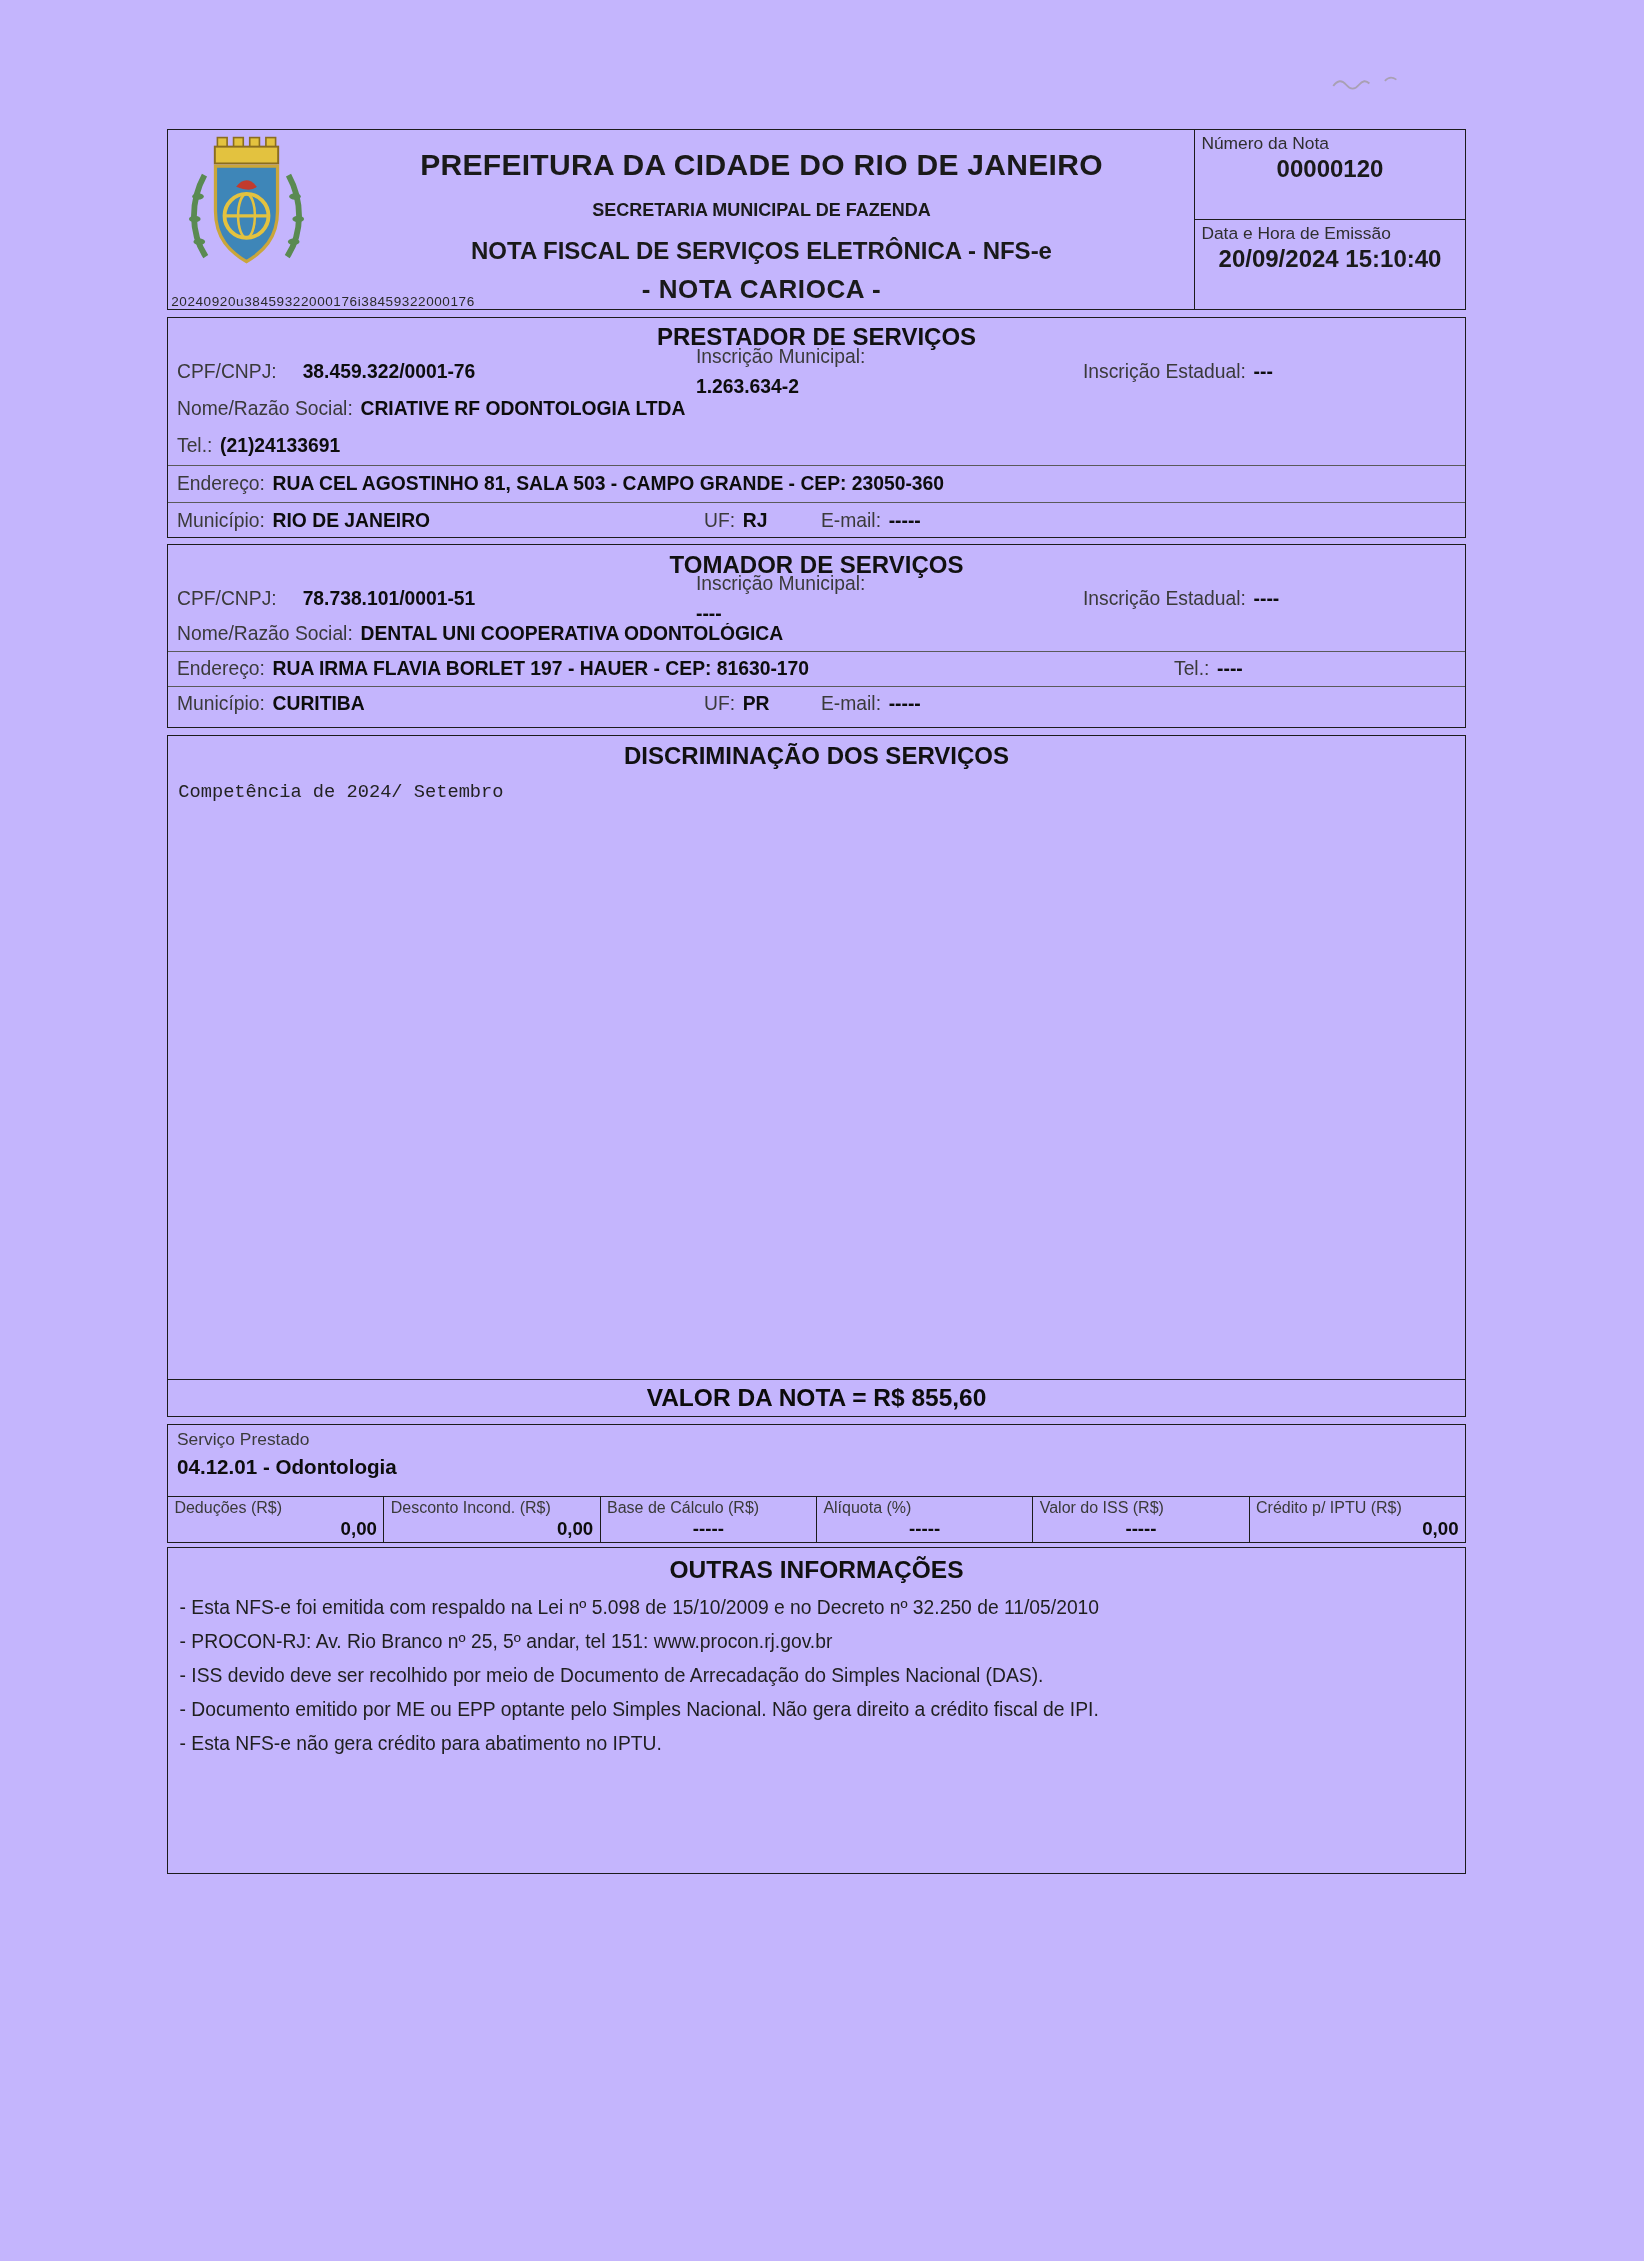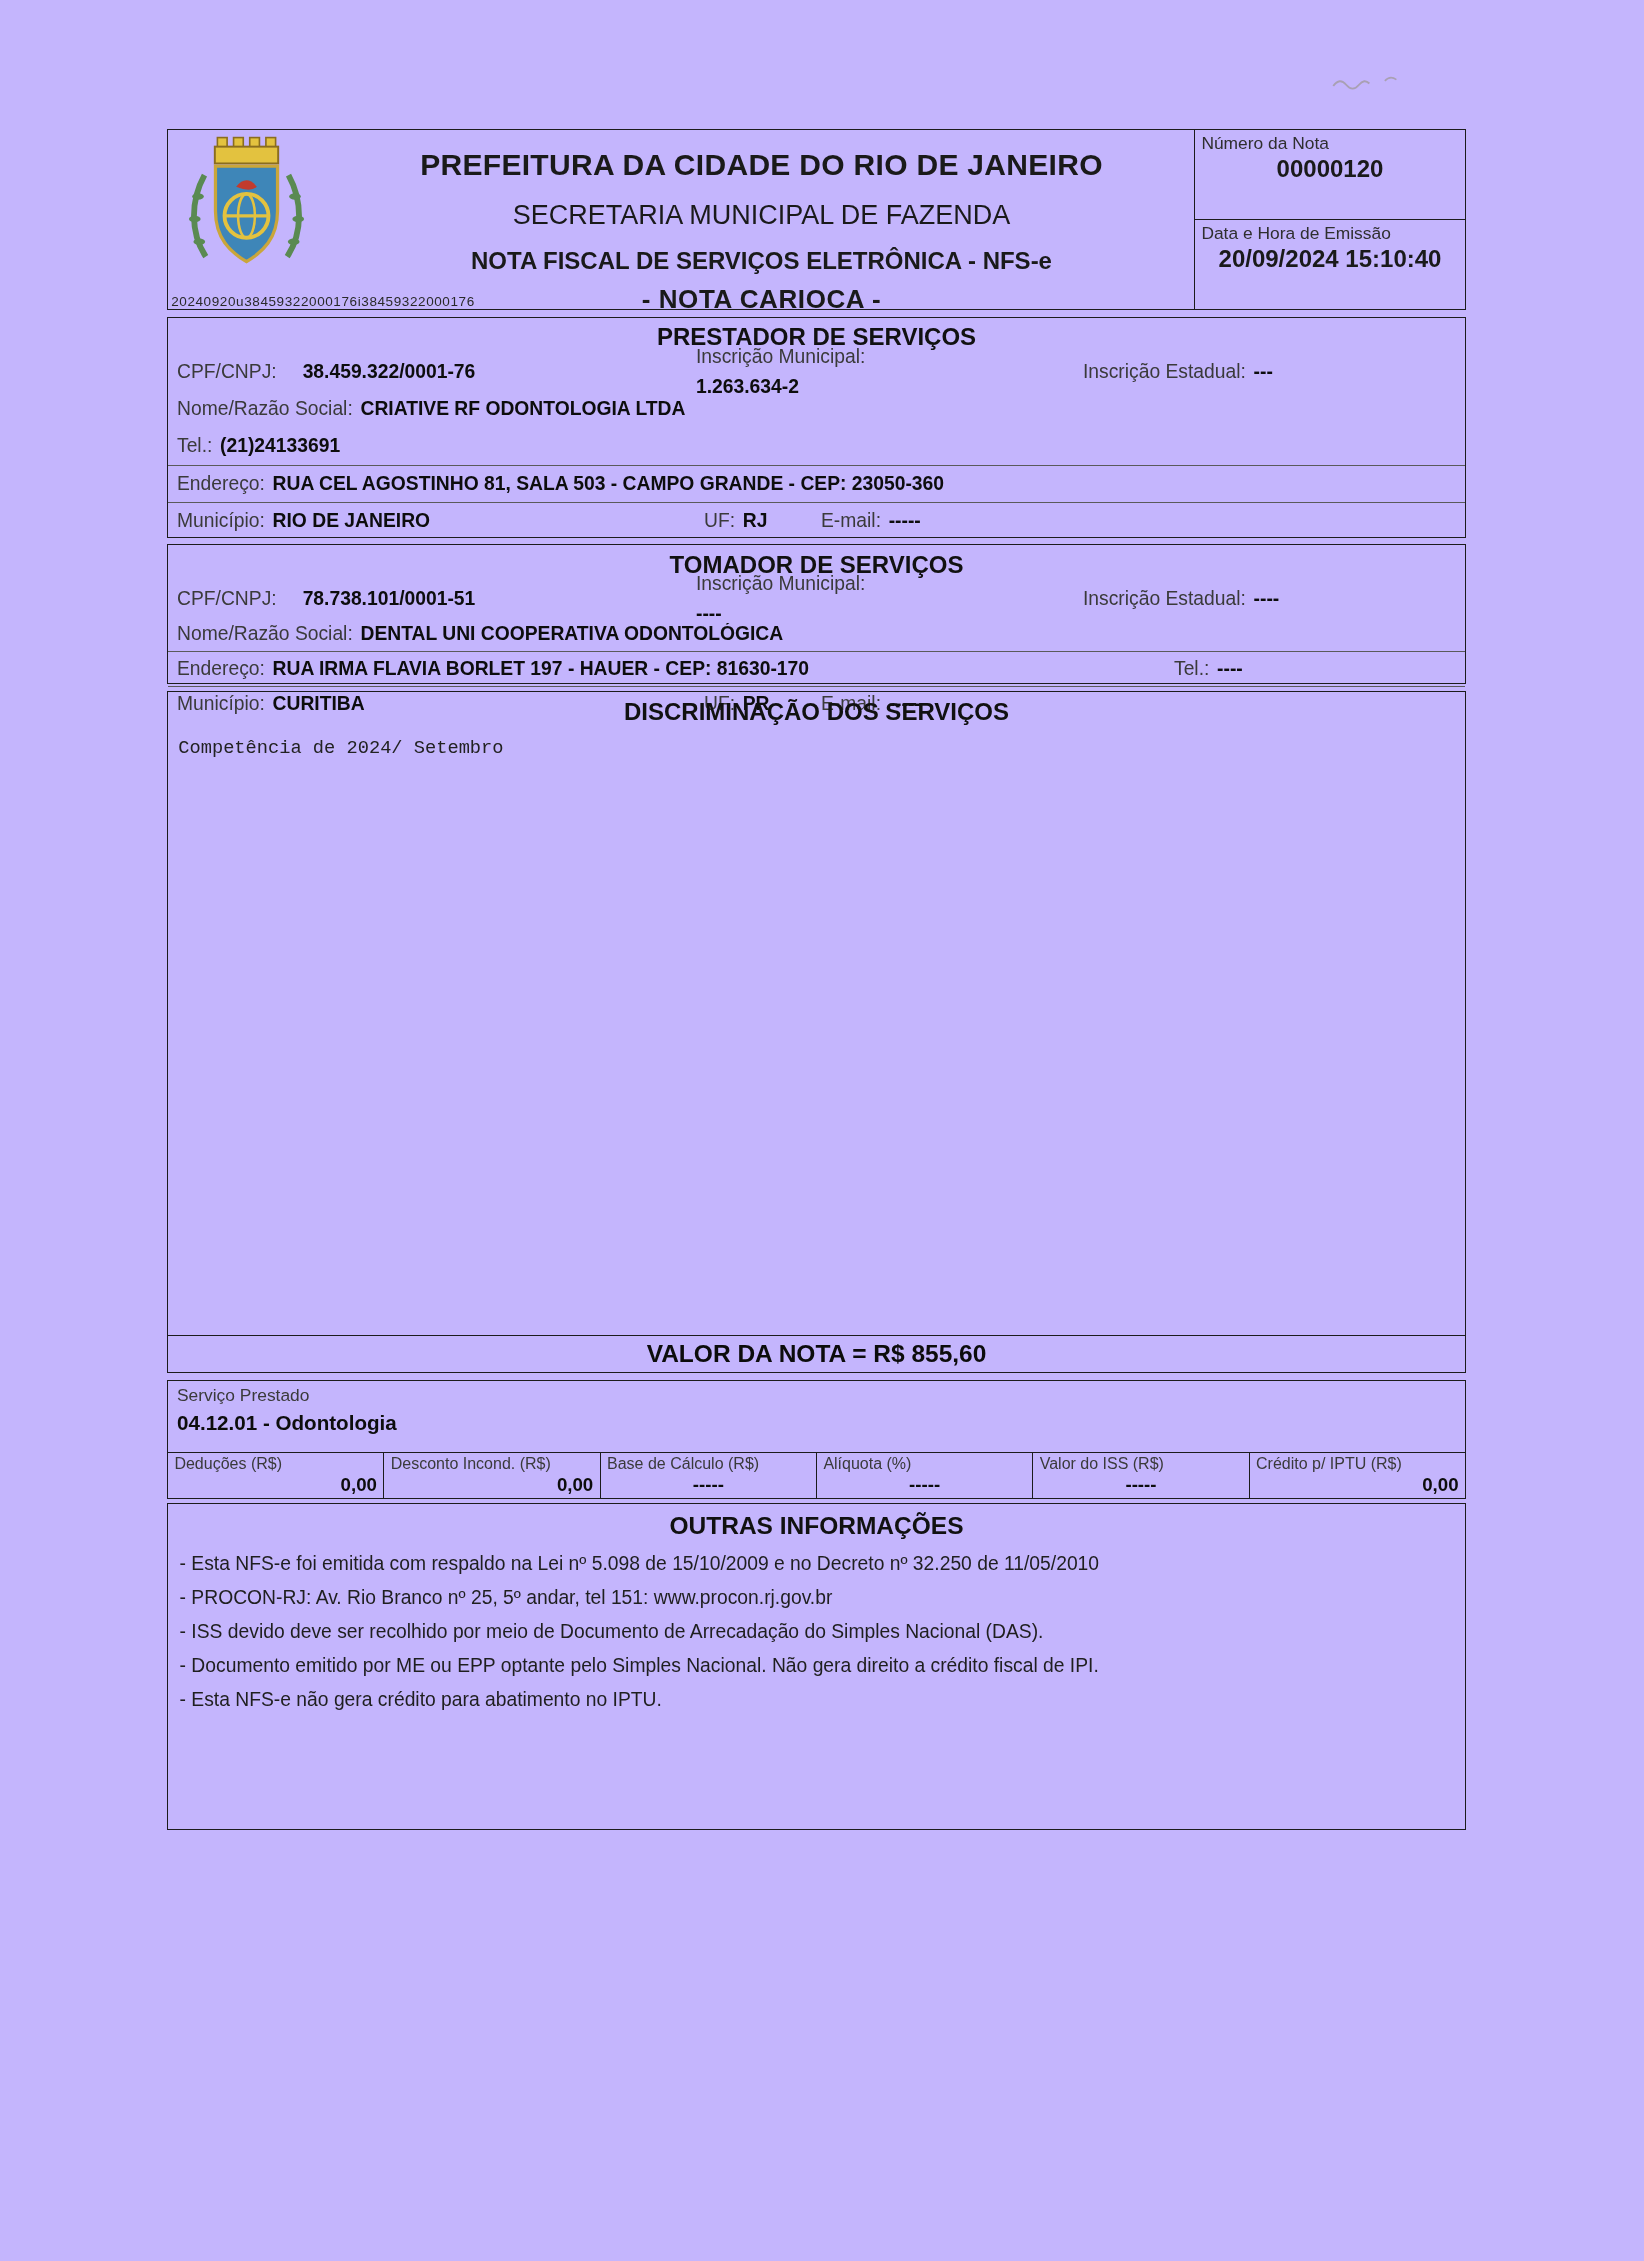--- a/index.html
+++ b/index.html
@@ -13,34 +13,34 @@
 
   .lbl { color:#3a3a3a; font-size:19.3px; white-space:nowrap; }
   .val { color:#0d0d0d; font-weight:bold; font-size:19.3px; white-space:nowrap; }
 
   
   .header { height:181px; display:flex; margin-bottom:7px; }
   .header-left { width:161px; position:relative; }
   .logo { position:absolute; left:17px; top:5.2px; }
   .header-center { flex:1; text-align:center; padding-top:18px; }
   .h-title { font-size:30px; font-weight:bold; letter-spacing:0.3px; }
-  .h-sub   { font-size:27px; font-weight:normal; margin-top:18px; }
+  .h-sub   { font-size:18px; font-weight:bold; margin-top:18px; }
   .h-doc   { font-size:24px; font-weight:bold; margin-top:15.5px; }
   .h-name  { font-size:26px; font-weight:bold; margin-top:9px; letter-spacing:0.6px; }
   .header-right { width:271px; border-left:1.9px solid #1c1c1c; display:flex; flex-direction:column; }
   .hr-row { flex:1; border-bottom:1.9px solid #1c1c1c; padding:3.2px 6.4px 1.3px 6.4px; }
   .hr-row:last-child { border-bottom:none; }
   .hr-lbl { font-size:17.4px; color:#2f2f2f; }
   .hr-val { font-size:24px; font-weight:bold; text-align:center; margin-top:1.3px; }
   .barcode-text { position:absolute; left:3.2px; bottom:0px; font-size:13.5px; color:#2a2a2a; letter-spacing:0.6px; }
 
   
   .party { margin-bottom:6.4px; }
   .party.prestador { height:221px; }
-  .party.tomador { height:140px; margin-bottom:7px; }
+  .party.tomador { height:184px; margin-bottom:7px; }
   .frow { display:flex; align-items:center; padding:0 9px; }
   .prestador .frow { height:37px; }
   .tomador .frow { height:35px; }
   .frow.topline { border-top:1.3px solid #5a5a5a; }
   .seg { display:flex; align-items:baseline; gap:7.7px; overflow:hidden; }
   .seg.w1 { width:519px;gap:26px; }
   .seg.w2 { width:387px;flex-direction:column; }
   .seg.wm { width:527px; }
   .seg.wu { width:117px; }
   .seg.grow { flex:1; }

